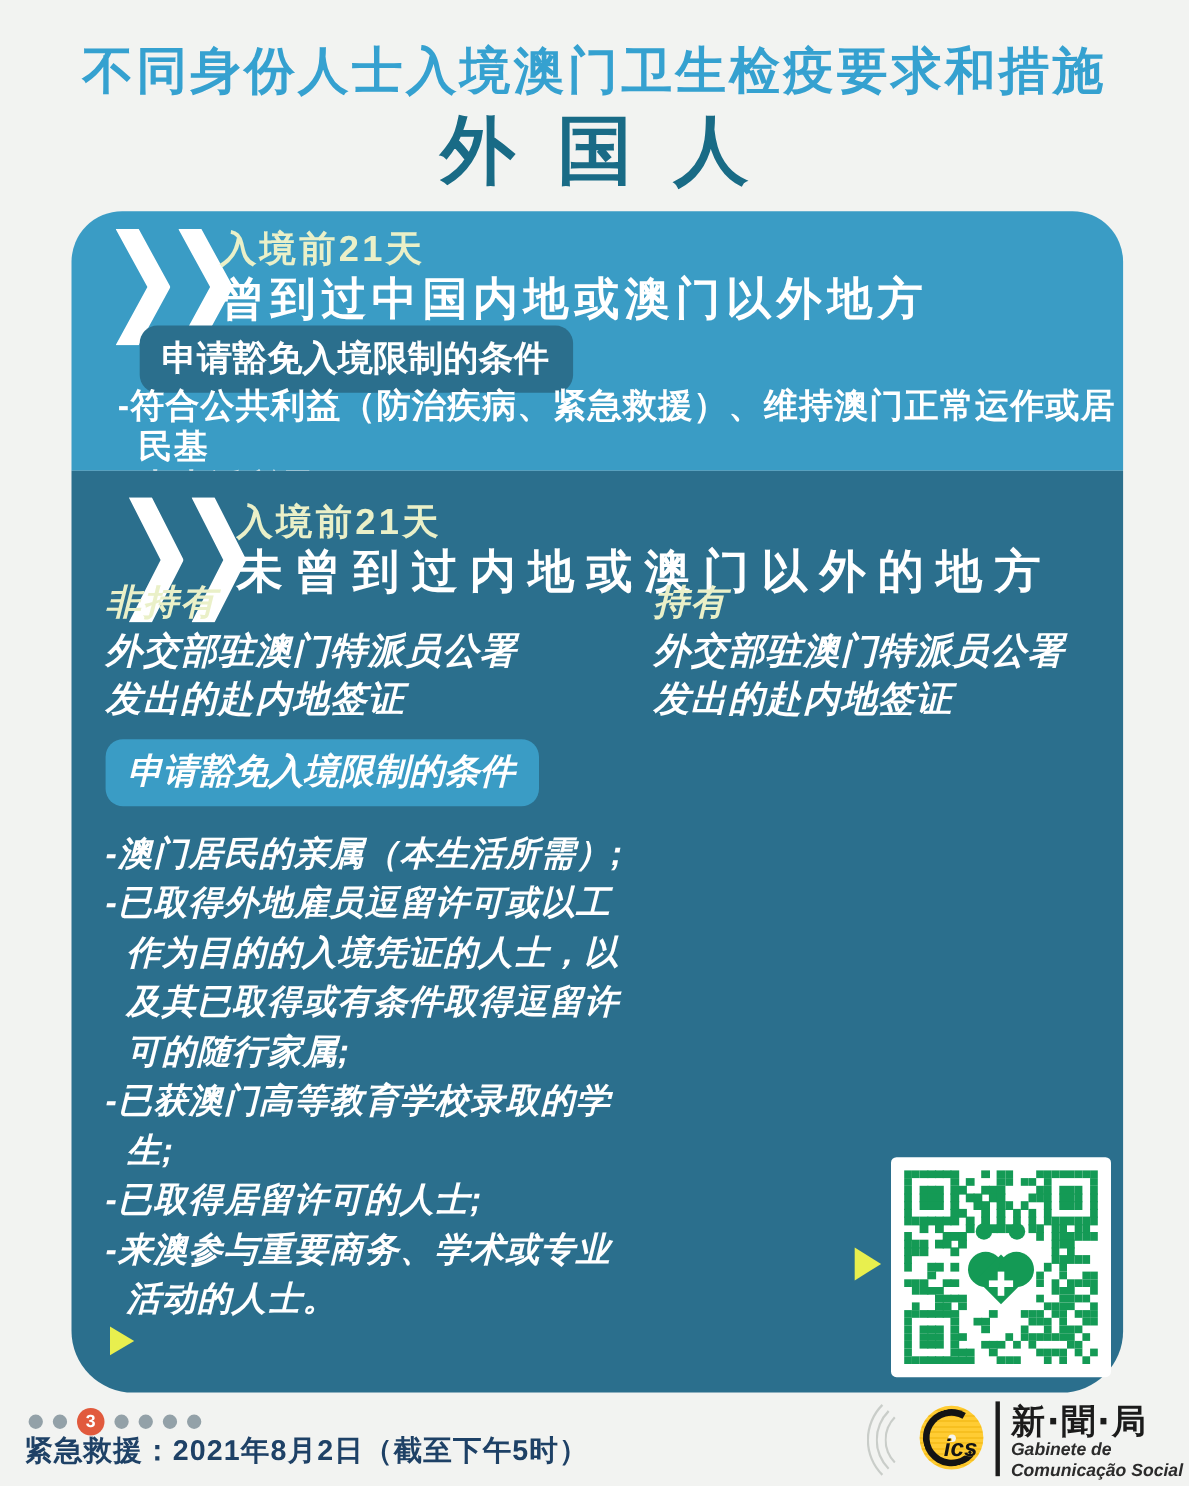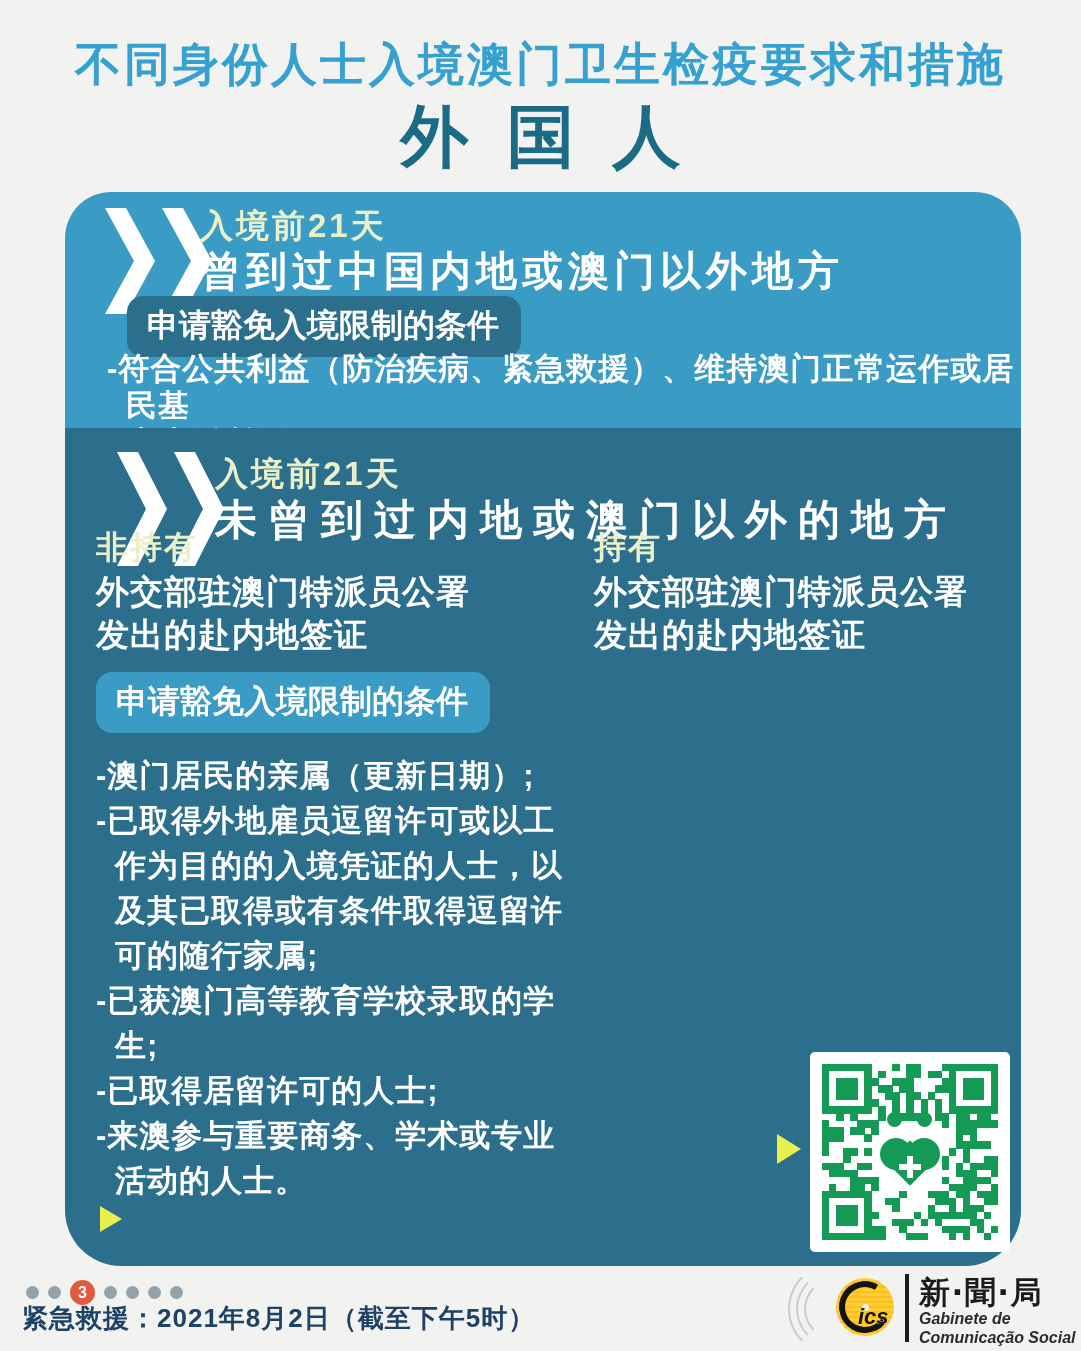--- a/index.html
+++ b/index.html
@@ -49,21 +49,21 @@
     padding:8px 22px 9px 20px;border-radius:16px;white-space:nowrap;box-sizing:border-box;
   }
   .card1 .badge{position:absolute;left:62px;top:104px;background:#2b6f8d;}
   .card2 .badge{background:#3a9cc5;}
   .bullet,.bullets li{
     font-size:31px;font-weight:bold;color:#ffffff;line-height:37px;
     white-space:pre-line;padding-left:19px;text-indent:-19px;
   }
   .card1 .bullet{position:absolute;left:42px;top:158px;width:900px;letter-spacing:1px;}
   
-  .col{position:absolute;top:100px;}
+  .col{position:absolute;top:100px;font-style:italic;}
   .col-left{left:31px;width:480px;}
   .col-right{left:529px;width:410px;}
   .col .hold-label{font-size:32px;font-weight:bold;color:#eaf0c8;line-height:38px;letter-spacing:2px;}
   .col .org{font-size:33px;font-weight:bold;color:#ffffff;line-height:43px;margin-top:4px;white-space:pre-line;letter-spacing:1px;}
   .col .badge{margin-top:16px;}
   .col-right .badge{min-width:338px;text-align:left;}
   .bullets{list-style:none;margin:20px 0 0 0;padding:0;}
   .bullets li{line-height:45px;letter-spacing:1px;}
   
   .qr-box{
@@ -152,21 +152,21 @@
   </div>
   <div class="kicker">入境前21天</div>
   <div class="heading">未曾到过内地或澳门以外的地方</div>
 
   <div class="col col-left">
     <div class="hold-label">非持有</div>
     <div class="org">外交部驻澳门特派员公署
 发出的赴内地签证</div>
     <div class="badge">申请豁免入境限制的条件</div>
     <ul class="bullets">
-      <li>-澳门居民的亲属（更新日期）;</li>
+      <li>-澳门居民的亲属（本生活所需）;</li>
       <li>-已取得外地雇员逗留许可或以工
 作为目的的入境凭证的人士，以
 及其已取得或有条件取得逗留许
 可的随行家属;</li>
       <li>-已获澳门高等教育学校录取的学
 生;</li>
       <li>-已取得居留许可的人士;</li>
       <li>-来澳参与重要商务、学术或专业
 活动的人士。</li>
     </ul>

